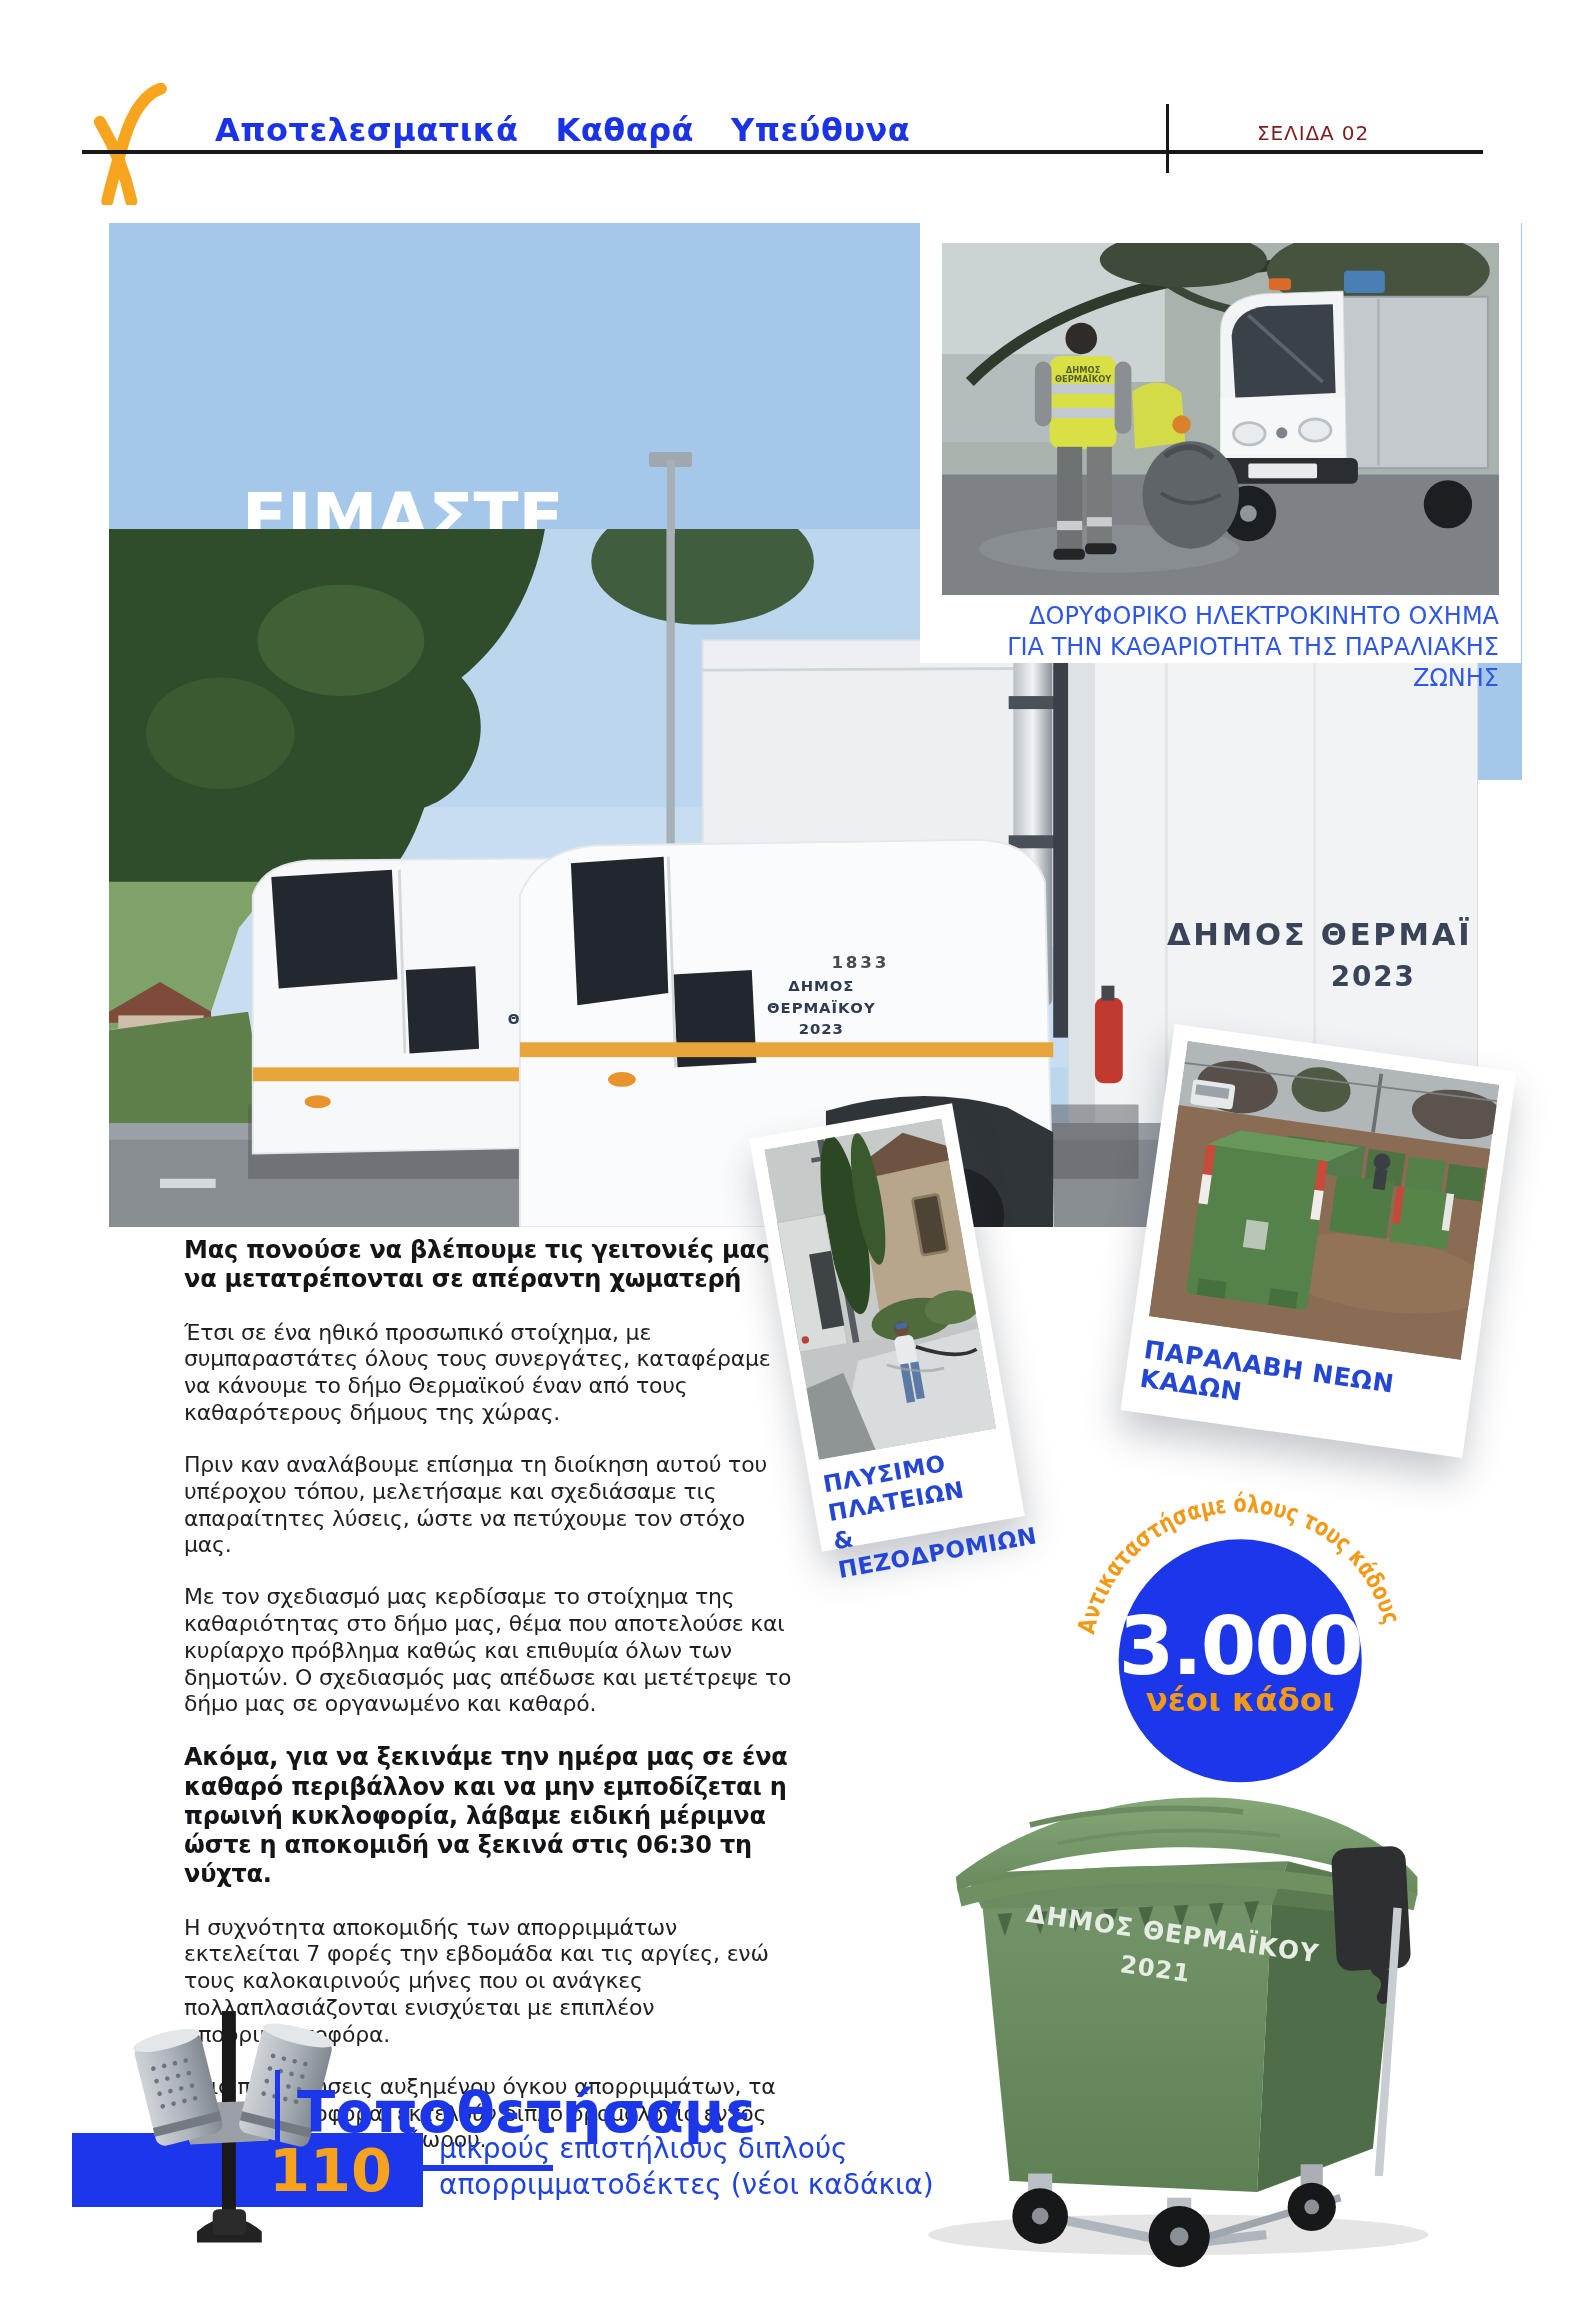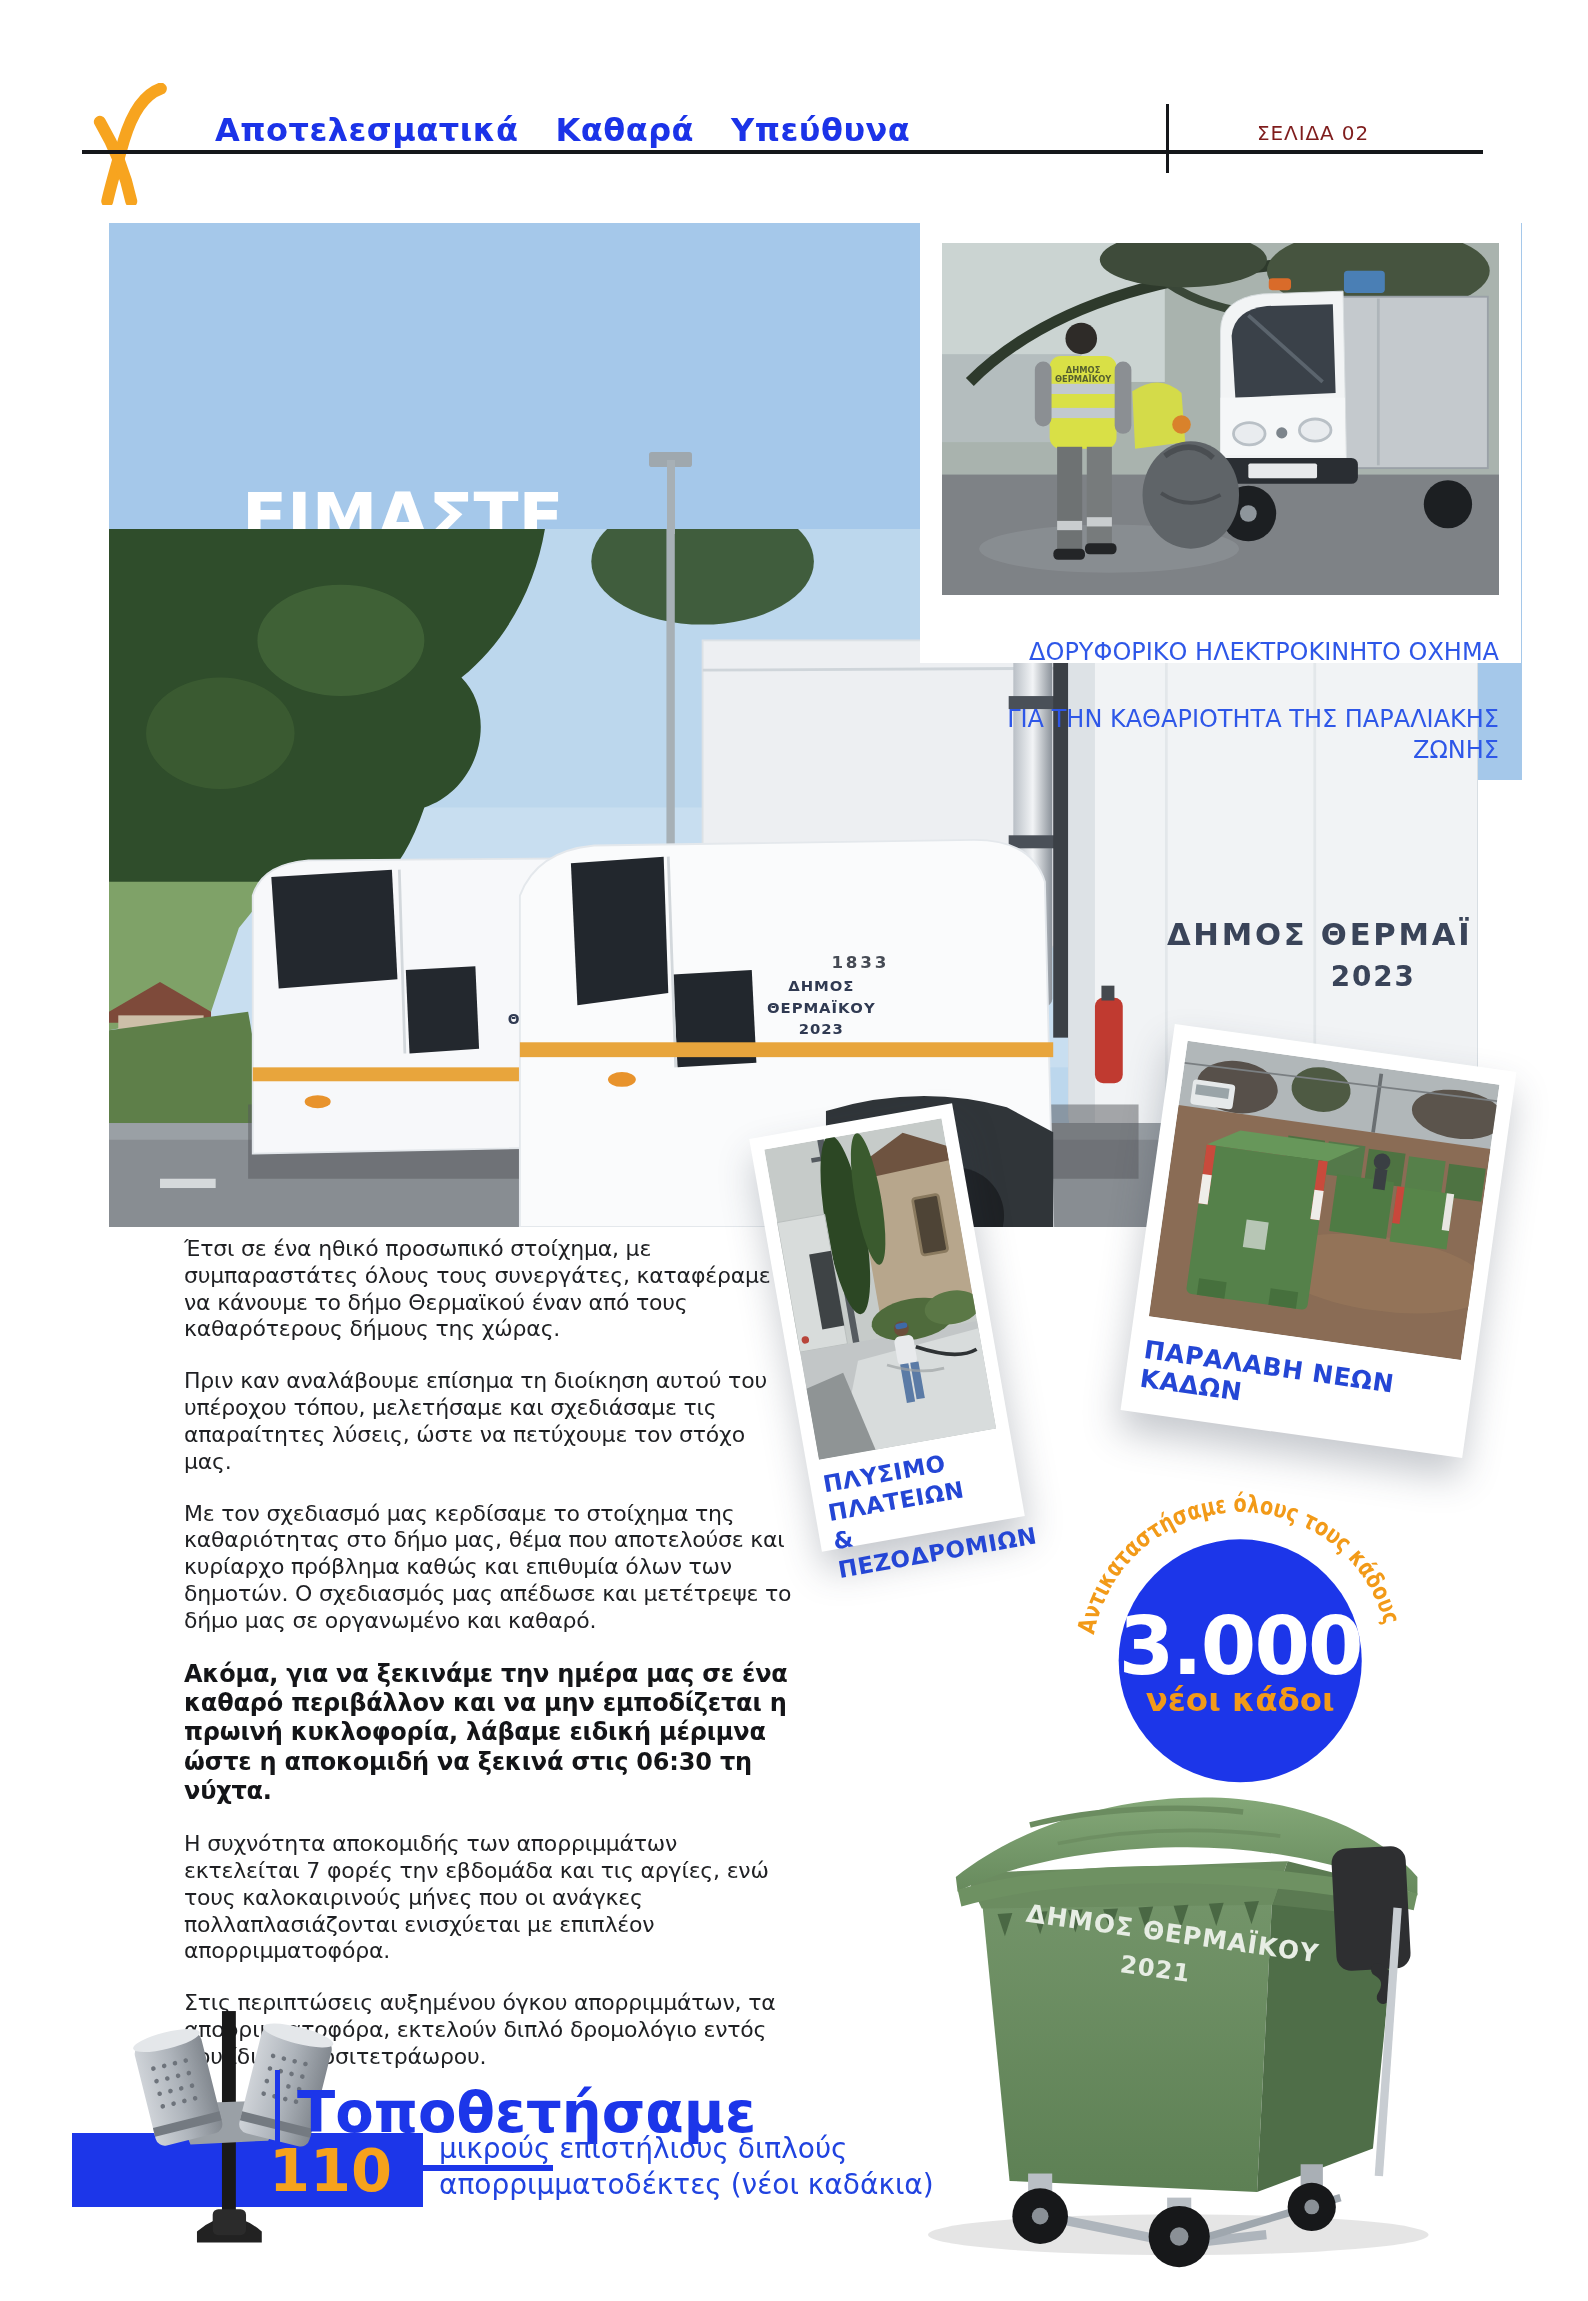--- a/index.html
+++ b/index.html
@@ -14,21 +14,21 @@
   .page-divider{position:absolute;left:1166px;top:104px;width:2.8px;height:69px;background:#15171a;}
   .page-num{position:absolute;left:1257px;top:121px;font-size:20px;color:#7f1d1d;letter-spacing:0.9px;}
   .header-rule{position:absolute;left:82px;top:150px;width:1401px;height:3.7px;background:#15171a;}
   
   .hero-box{position:absolute;left:109px;top:223px;width:1413px;height:557px;background:#A5C8EA;}
   .hero-title{position:absolute;left:133px;top:256px;color:#ffffff;font-weight:800;font-size:66px;line-height:78px;letter-spacing:0;}
   .hero-title span{display:block;}
   .photo-card{position:absolute;left:920px;top:221px;width:601px;height:442px;background:#ffffff;z-index:3;}
   .photo-card .photo{position:absolute;left:22px;top:22px;width:557px;height:352px;overflow:hidden;}
   .card-caption{position:absolute;right:22px;top:380px;text-align:right;font-size:24px;line-height:31px;color:#2E57E8;font-weight:500;}
-  .card-caption span{display:block;margin-top:36px;}
+  .card-caption span{display:block;}
   
   .truck-photo{position:absolute;left:109px;top:529px;width:1369px;height:698px;z-index:1;}
   .lamp-head{position:absolute;left:649px;top:452px;width:43px;height:15px;background:#9FA8AE;border-radius:2.8px;z-index:2;}
   .lamp-pole{position:absolute;left:667px;top:460px;width:8.3px;height:74px;background:#A7B0B6;z-index:2;}
   
   .polaroid{position:absolute;background:#ffffff;box-shadow:0 20.4px 37px rgba(50,60,80,.28);z-index:4;}
   .polaroid .ph{position:absolute;overflow:hidden;}
   .pol-cap{position:absolute;color:#2446D5;font-weight:600;letter-spacing:0.5px;}
   .pol1{left:784px;top:1118px;width:206px;height:419px;transform:rotate(-10deg);}
   .pol1 .ph{left:13px;top:13px;width:180px;height:315px;}
@@ -296,20 +296,21 @@
         <rect x="48" y="252" width="30" height="18" fill="#46703D"></rect>
         <rect x="126" y="252" width="30" height="18" fill="#46703D"></rect>
       </g>
       <circle cx="226" cy="100" r="9" fill="#3A3F43"></circle>
       <rect x="220" y="108" width="13" height="22" fill="#3A3F43"></rect>
     </svg>
     <div class="pol-cap">ΠΑΡΑΛΑΒΗ ΝΕΩΝ ΚΑΔΩΝ</div>
   </div>
 
   <div class="article">
+    <p class="lead">Μας πονούσε να βλέπουμε τις γειτονιές μας να μετατρέπονται σε απέραντη χωματερή</p>
     <p>Έτσι σε ένα ηθικό προσωπικό στοίχημα, με συμπαραστάτες όλους τους συνεργάτες, καταφέραμε να κάνουμε το δήμο Θερμαϊκού έναν από τους καθαρότερους δήμους της χώρας.</p>
     <p>Πριν καν αναλάβουμε επίσημα τη διοίκηση αυτού του υπέροχου τόπου, μελετήσαμε και σχεδιάσαμε τις απαραίτητες λύσεις, ώστε να πετύχουμε τον στόχο μας.</p>
     <p>Με τον σχεδιασμό μας κερδίσαμε το στοίχημα της καθαριότητας στο δήμο μας, θέμα που αποτελούσε και κυρίαρχο πρόβλημα καθώς και επιθυμία όλων των δημοτών. Ο σχεδιασμός μας απέδωσε και μετέτρεψε το δήμο μας σε οργανωμένο και καθαρό.</p>
     <p class="emph">Ακόμα, για να ξεκινάμε την ημέρα μας σε ένα καθαρό περιβάλλον και να μην εμποδίζεται η πρωινή κυκλοφορία, λάβαμε ειδική μέριμνα ώστε η αποκομιδή να ξεκινά στις 06:30 τη νύχτα.</p>
     <p>Η συχνότητα αποκομιδής των απορριμμάτων εκτελείται 7 φορές την εβδομάδα και τις αργίες, ενώ τους καλοκαιρινούς μήνες που οι ανάγκες πολλαπλασιάζονται ενισχύεται με επιπλέον απορριμματοφόρα.</p>
     <p>Στις περιπτώσεις αυξημένου όγκου απορριμμάτων, τα απορριμματοφόρα, εκτελούν διπλό δρομολόγιο εντός του ίδιου εικοσιτετράωρου.</p>
   </div>
 
   <svg class="badge" viewBox="0 0 360 336">
     <defs>

